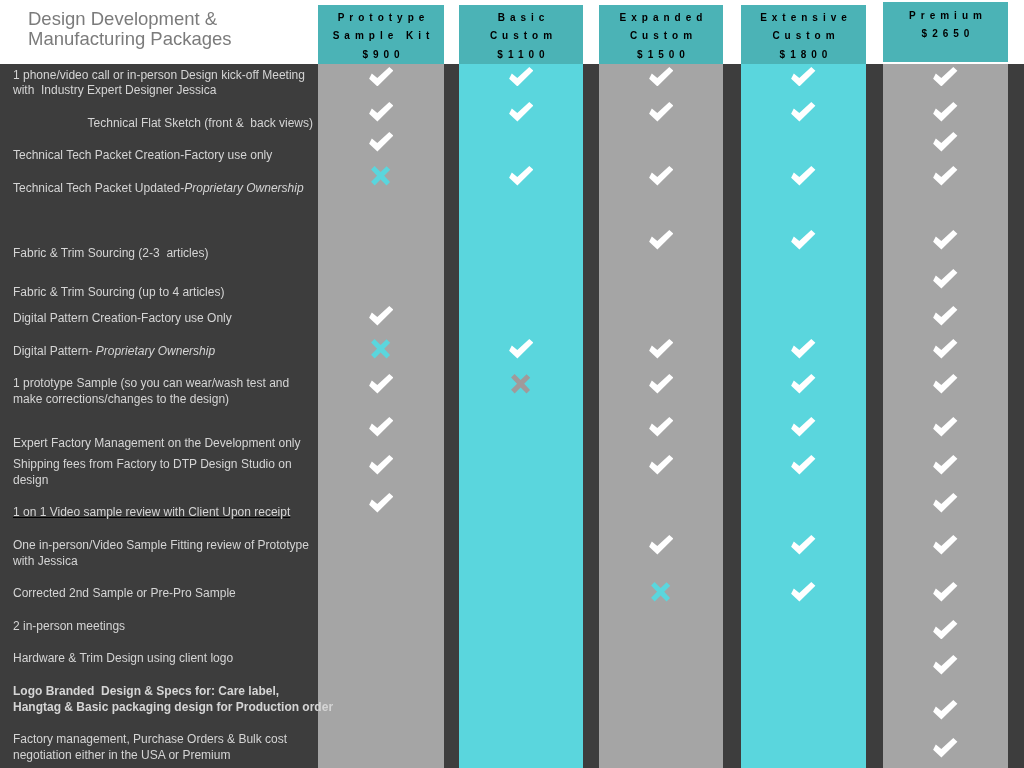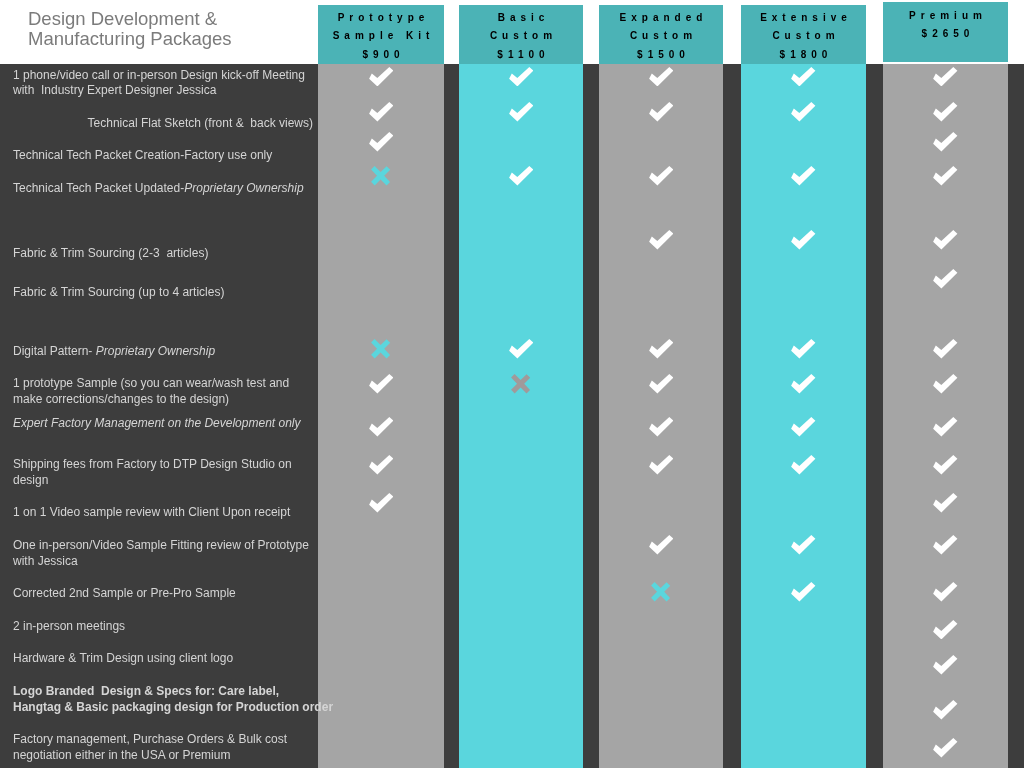--- a/index.html
+++ b/index.html
@@ -234,20 +234,39 @@
         <div class="ln">Fabric &amp; Trim Sourcing (up to 4 articles)</div>
       </div>
       <div class="cell" style="left:883px;width:125px;height:22px;top:-2.22px;">
           <span>
             <svg width="24.6" height="19.7" viewBox="0 0.08 24.6 19.7">
               <path d="M2.8 6.6 L8.3 11.1 L20.31 0.08 L24.41 3.79 L8.4 19.53 L0.12 11.9 Z" fill="#ffffff"></path>
             </svg>
           </span>
         </div>
     </div>
+    <div class="row" style="top:302.77px;height:32.55px;">
+      <div class="label" style="top:8.41px;">
+        <div class="ln">Digital Pattern Creation-Factory use Only</div>
+      </div>
+      <div class="cell" style="left:318px;width:126px;height:22px;top:2.33px;">
+          <span>
+            <svg width="24.6" height="19.7" viewBox="0 0.08 24.6 19.7">
+              <path d="M2.8 6.6 L8.3 11.1 L20.31 0.08 L24.41 3.79 L8.4 19.53 L0.12 11.9 Z" fill="#ffffff"></path>
+            </svg>
+          </span>
+        </div>
+      <div class="cell" style="left:883px;width:125px;height:22px;top:2.33px;">
+          <span>
+            <svg width="24.6" height="19.7" viewBox="0 0.08 24.6 19.7">
+              <path d="M2.8 6.6 L8.3 11.1 L20.31 0.08 L24.41 3.79 L8.4 19.53 L0.12 11.9 Z" fill="#ffffff"></path>
+            </svg>
+          </span>
+        </div>
+    </div>
     <div class="row" style="top:335.32px;height:32.55px;">
       <div class="label" style="top:8.41px;">
         <div class="ln"><span>Digital Pattern- </span><i>Proprietary Ownership</i></div>
       </div>
       <div class="cell" style="left:318px;width:126px;height:22px;top:2.98px;">
           <span>
             <svg width="20" height="20" viewBox="0 0 20 20">
               <path d="M0.07 3.55 L3.56 0.1 L9.65 6.09 L15.58 0.17 L19.23 3.82 L13.21 9.81 L19.03 15.91 L15.51 19.46 L9.58 13.54 L3.66 19.39 L0.07 15.81 L6.03 9.81 Z" fill="#5ad6dd"></path>
             </svg>
           </span>
@@ -316,21 +335,21 @@
         </div>
       <div class="cell" style="left:883px;width:125px;height:22px;top:4.84px;">
           <span>
             <svg width="24.6" height="19.7" viewBox="0 0.08 24.6 19.7">
               <path d="M2.8 6.6 L8.3 11.1 L20.31 0.08 L24.41 3.79 L8.4 19.53 L0.12 11.9 Z" fill="#ffffff"></path>
             </svg>
           </span>
         </div>
     </div>
     <div class="row" style="top:416.14px;height:32.55px;">
-      <div class="label" style="top:0;font-style:italic;">
+      <div class="label" style="top:20px;">
         <div class="ln">Expert Factory Management on the Development only</div>
       </div>
       <div class="cell" style="left:318px;width:126px;height:22px;top:0.16px;">
           <span>
             <svg width="24.6" height="19.7" viewBox="0 0.08 24.6 19.7">
               <path d="M2.8 6.6 L8.3 11.1 L20.31 0.08 L24.41 3.79 L8.4 19.53 L0.12 11.9 Z" fill="#ffffff"></path>
             </svg>
           </span>
         </div>
       <div class="cell" style="left:599px;width:124px;height:22px;top:0.16px;">
@@ -383,21 +402,21 @@
         </div>
       <div class="cell" style="left:883px;width:125px;height:22px;top:5.51px;">
           <span>
             <svg width="24.6" height="19.7" viewBox="0 0.08 24.6 19.7">
               <path d="M2.8 6.6 L8.3 11.1 L20.31 0.08 L24.41 3.79 L8.4 19.53 L0.12 11.9 Z" fill="#ffffff"></path>
             </svg>
           </span>
         </div>
     </div>
     <div class="row" style="top:496.96px;height:32.55px;">
-      <div class="label" style="top:8.41px;">
+      <div class="label" style="top:8.41px;text-decoration:underline;">
         <div class="ln">1 on 1 Video sample review with Client Upon receipt</div>
       </div>
       <div class="cell" style="left:318px;width:126px;height:22px;top:-4.76px;">
           <span>
             <svg width="24.6" height="19.7" viewBox="0 0.08 24.6 19.7">
               <path d="M2.8 6.6 L8.3 11.1 L20.31 0.08 L24.41 3.79 L8.4 19.53 L0.12 11.9 Z" fill="#ffffff"></path>
             </svg>
           </span>
         </div>
       <div class="cell" style="left:883px;width:125px;height:22px;top:-4.76px;">

